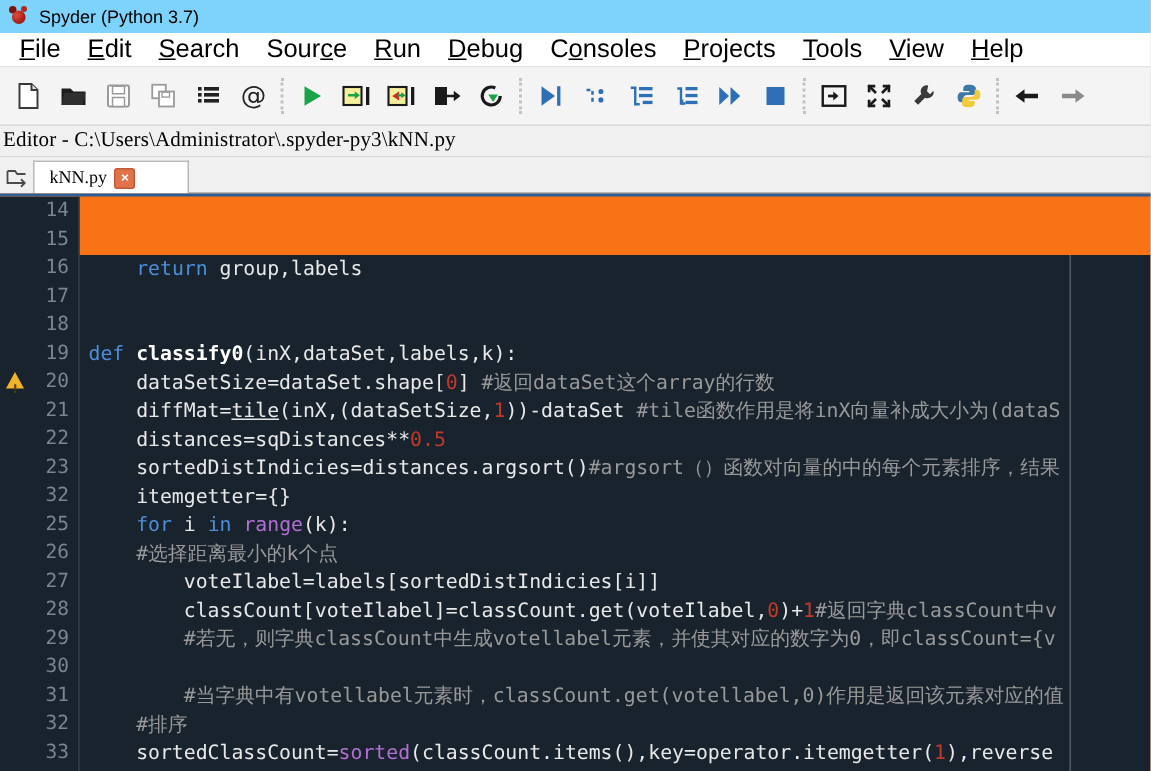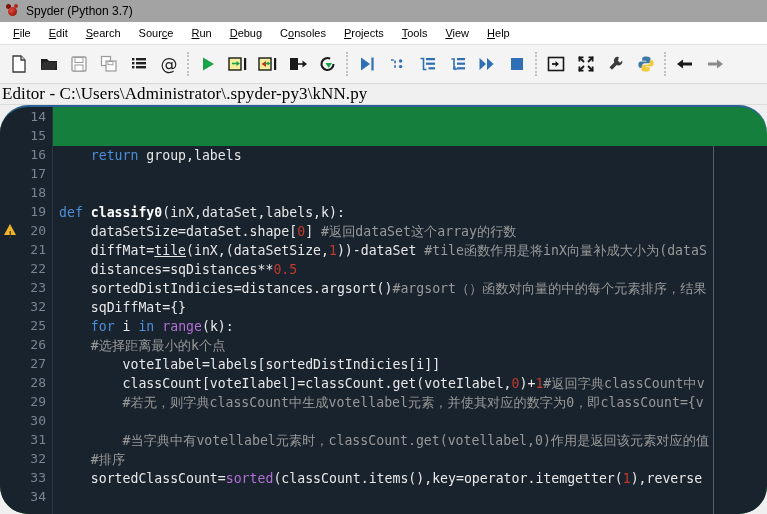--- a/index.html
+++ b/index.html
@@ -20,21 +20,21 @@
     height: 514px;
     position: relative;
     display: flex;
     flex-direction: column;
     background: #f0f0f0;
   }
 
   
   .titlebar {
     height: 22px;
-    background: #a3a3a3;
+    background: #7dd3fc;
     display: flex;
     align-items: center;
     padding-left: 6px;
     flex: 0 0 auto;
   }
   .titlebar .app-icon {
     width: 14px;
     height: 14px;
     margin-right: 6px;
     position: relative;
@@ -72,21 +72,21 @@
     height: 22px;
     background: #ffffff;
     display: flex;
     align-items: center;
     padding-left: 4px;
     flex: 0 0 auto;
     border-bottom: 1px solid #e2e2e2;
   }
   .menu-item {
     padding: 2px 9px;
-    font-size: 11px;
+    font-size: 17px;
     color: #000;
     white-space: nowrap;
     cursor: default;
   }
   .menu-item .ul {
     text-decoration: underline;
   }
 
   
   .toolbar {
@@ -126,21 +126,21 @@
     height: 20px;
     background: #f0f0f0;
     display: flex;
     align-items: center;
     padding-left: 2px;
     flex: 0 0 auto;
     border-bottom: 1px solid #dcdcdc;
   }
   .pathbar .path-text {
     font-family: "Liberation Serif", serif;
-    font-size: 17px;
+    font-size: 14px;
     color: #000;
     white-space: nowrap;
     letter-spacing: 0.1px;
   }
 
   
   .tabbar {
     height: 24px;
     background: #f0f0f0;
     display: flex;
@@ -189,26 +189,25 @@
   }
   .tabbar .tab-fill {
     flex: 1 1 auto;
     height: 21px;
     border-bottom: 1px solid #b9b9b9;
   }
 
   
   .editor {
     flex: 1 1 auto;
-    background: #15803d;
+    background: #f97316;
     position: relative;
     display: flex;
     overflow: hidden;
     border-top: 2px solid #2b5f97;
-    border-radius: 28px;
   }
   .gutter {
     width: 52px;
     flex: 0 0 auto;
     background: #19232d;
     position: relative;
     border-right: 1px solid #2a3643;
   }
   .code-area {
     flex: 1 1 auto;
@@ -477,20 +476,34 @@
       <svg width="22" height="20" viewBox="0 0 22 20">
           <path d="M19 10 L13 5.5 v3 H4 v3 h9 v3 z" fill="#8a8a8a"></path>
         </svg>
     </div>
   </div>
 
   <div class="pathbar">
     <span class="path-text">Editor - C:\Users\Administrator\.spyder-py3\kNN.py</span>
   </div>
 
+  <div class="tabbar">
+    <div class="tab-browse">
+      <svg width="16" height="16" viewBox="0 0 16 16">
+          <path d="M2 4 h5 l1.5 2 h5.5" fill="none" stroke="#4a4a4a" stroke-width="1.2"></path>
+          <path d="M2 4 v8 h11" fill="none" stroke="#4a4a4a" stroke-width="1.2"></path>
+          <path d="M11 9.5 l2.5 2.5 l-2.5 2.5" fill="none" stroke="#4a4a4a" stroke-width="1.2"></path>
+        </svg>
+    </div>
+    <div class="tab">
+      <span class="tab-label">kNN.py</span>
+      <span class="tab-close">×</span>
+    </div>
+    <div class="tab-fill"></div>
+  </div>
 
   <div class="editor">
     <div class="gutter" id="gutter">
         <div class="line"><span>14</span></div>
         <div class="line"><span>15</span></div>
         <div class="line"><span>16</span></div>
         <div class="line"><span>17</span></div>
         <div class="line"><span>18</span></div>
         <div class="line"><span>19</span></div>
         <div class="line"><span class="warn"></span><span>20</span></div>
@@ -512,21 +525,21 @@
     <div class="code-area" id="code-area">
       <div class="ruler"></div>
     <div class="line"><span class="t-plain">    </span><span class="t-kw">return</span><span class="t-plain"> group,labels</span></div>
         <div class="line">&nbsp;</div>
         <div class="line">&nbsp;</div>
         <div class="line"><span class="t-def">def </span><span class="t-fn">classify0</span><span class="t-plain">(inX,dataSet,labels,k):</span></div>
         <div class="line"><span class="t-plain">    dataSetSize=dataSet.shape[</span><span class="t-num">0</span><span class="t-plain">] </span><span class="t-com">#返回dataSet这个array的行数</span></div>
         <div class="line"><span class="t-plain">    diffMat=</span><span class="t-plain t-ul">tile</span><span class="t-plain">(inX,(dataSetSize,</span><span class="t-num">1</span><span class="t-plain">))-dataSet </span><span class="t-com">#tile函数作用是将inX向量补成大小为(dataS</span></div>
         <div class="line"><span class="t-plain">    distances=sqDistances**</span><span class="t-num">0.5</span></div>
         <div class="line"><span class="t-plain">    sortedDistIndicies=distances.argsort()</span><span class="t-com">#argsort（）函数对向量的中的每个元素排序，结果</span></div>
-        <div class="line"><span class="t-plain">    sqDiffMat={}</span></div>
+        <div class="line"><span class="t-plain">    itemgetter={}</span></div>
         <div class="line"><span class="t-plain">    </span><span class="t-kw">for</span><span class="t-plain"> i </span><span class="t-kw">in</span><span class="t-plain"> </span><span class="t-bi">range</span><span class="t-plain">(k):</span></div>
         <div class="line"><span class="t-plain">    </span><span class="t-com">#选择距离最小的k个点</span></div>
         <div class="line"><span class="t-plain">        voteIlabel=labels[sortedDistIndicies[i]]</span></div>
         <div class="line"><span class="t-plain">        classCount[voteIlabel]=classCount.get(voteIlabel,</span><span class="t-num">0</span><span class="t-plain">)+</span><span class="t-num">1</span><span class="t-com">#返回字典classCount中v</span></div>
         <div class="line"><span class="t-plain">        </span><span class="t-com">#若无，则字典classCount中生成votellabel元素，并使其对应的数字为0，即classCount={v</span></div>
         <div class="line"><span class="t-plain">        </span></div>
         <div class="line"><span class="t-plain">        </span><span class="t-com">#当字典中有votellabel元素时，classCount.get(votellabel,0)作用是返回该元素对应的值</span></div>
         <div class="line"><span class="t-plain">    </span><span class="t-com">#排序</span></div>
         <div class="line"><span class="t-plain">    sortedClassCount=</span><span class="t-bi">sorted</span><span class="t-plain">(classCount.items(),key=operator.itemgetter(</span><span class="t-num">1</span><span class="t-plain">),reverse</span></div>
       </div>

